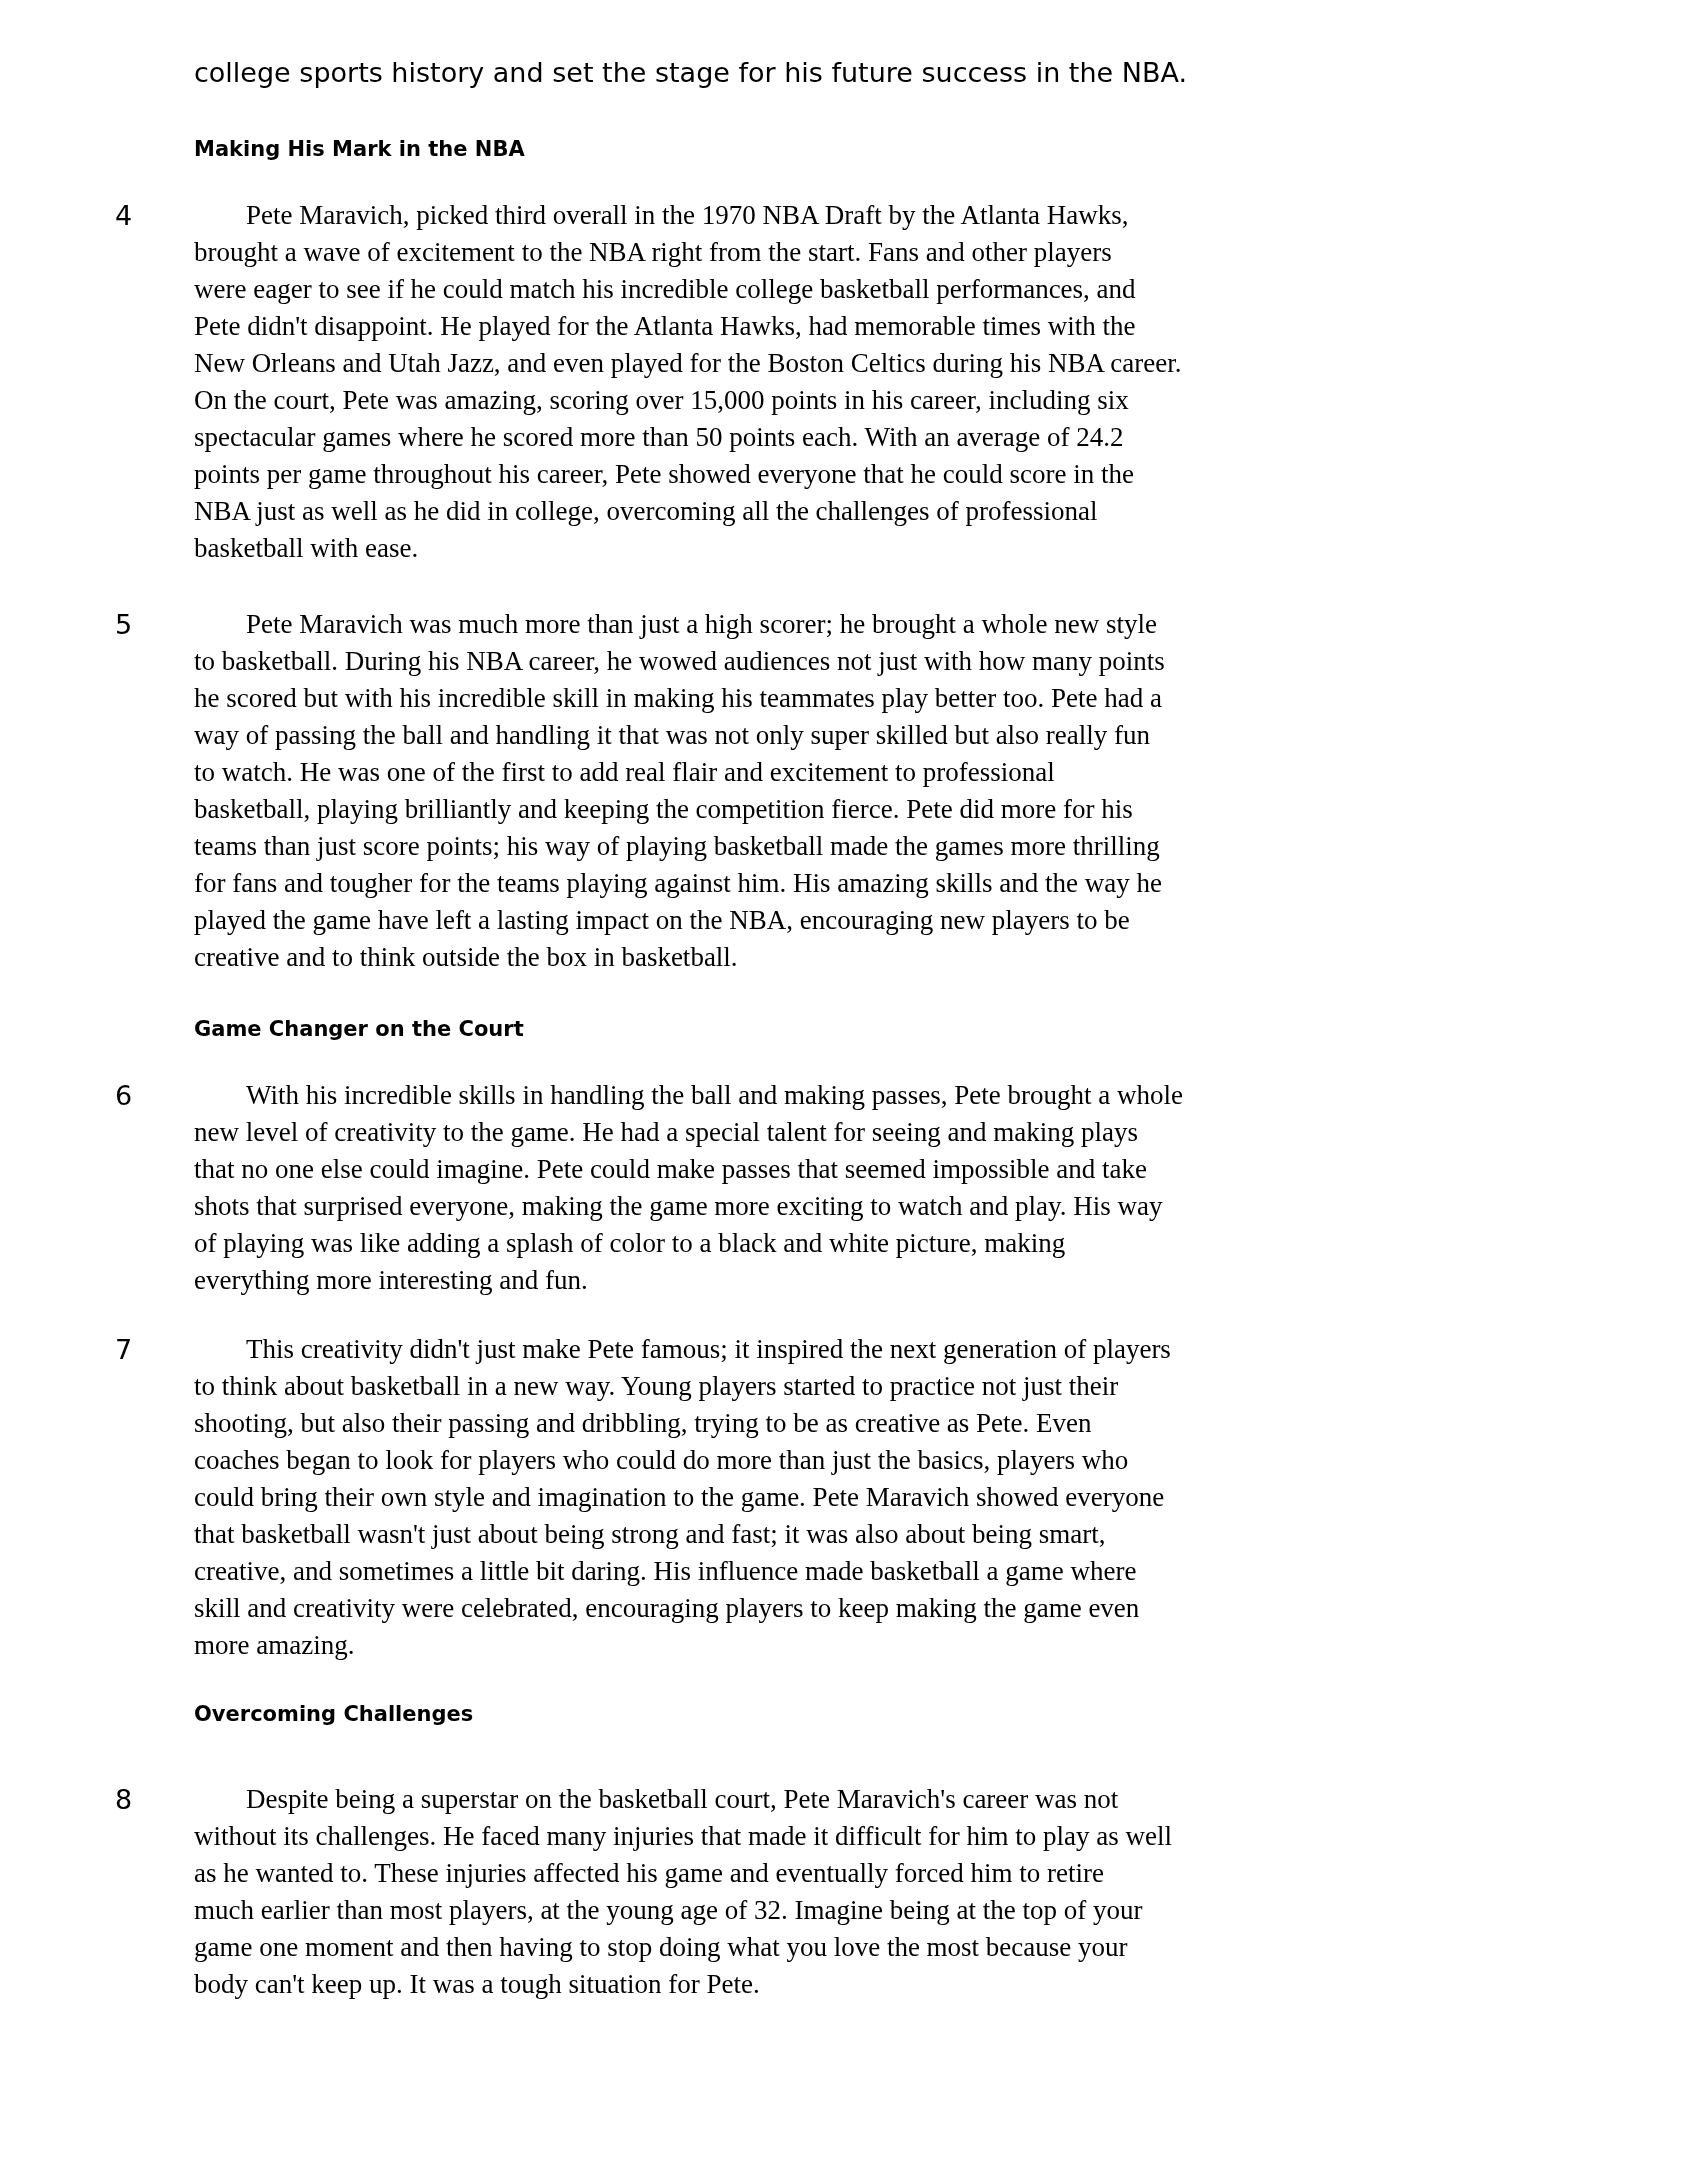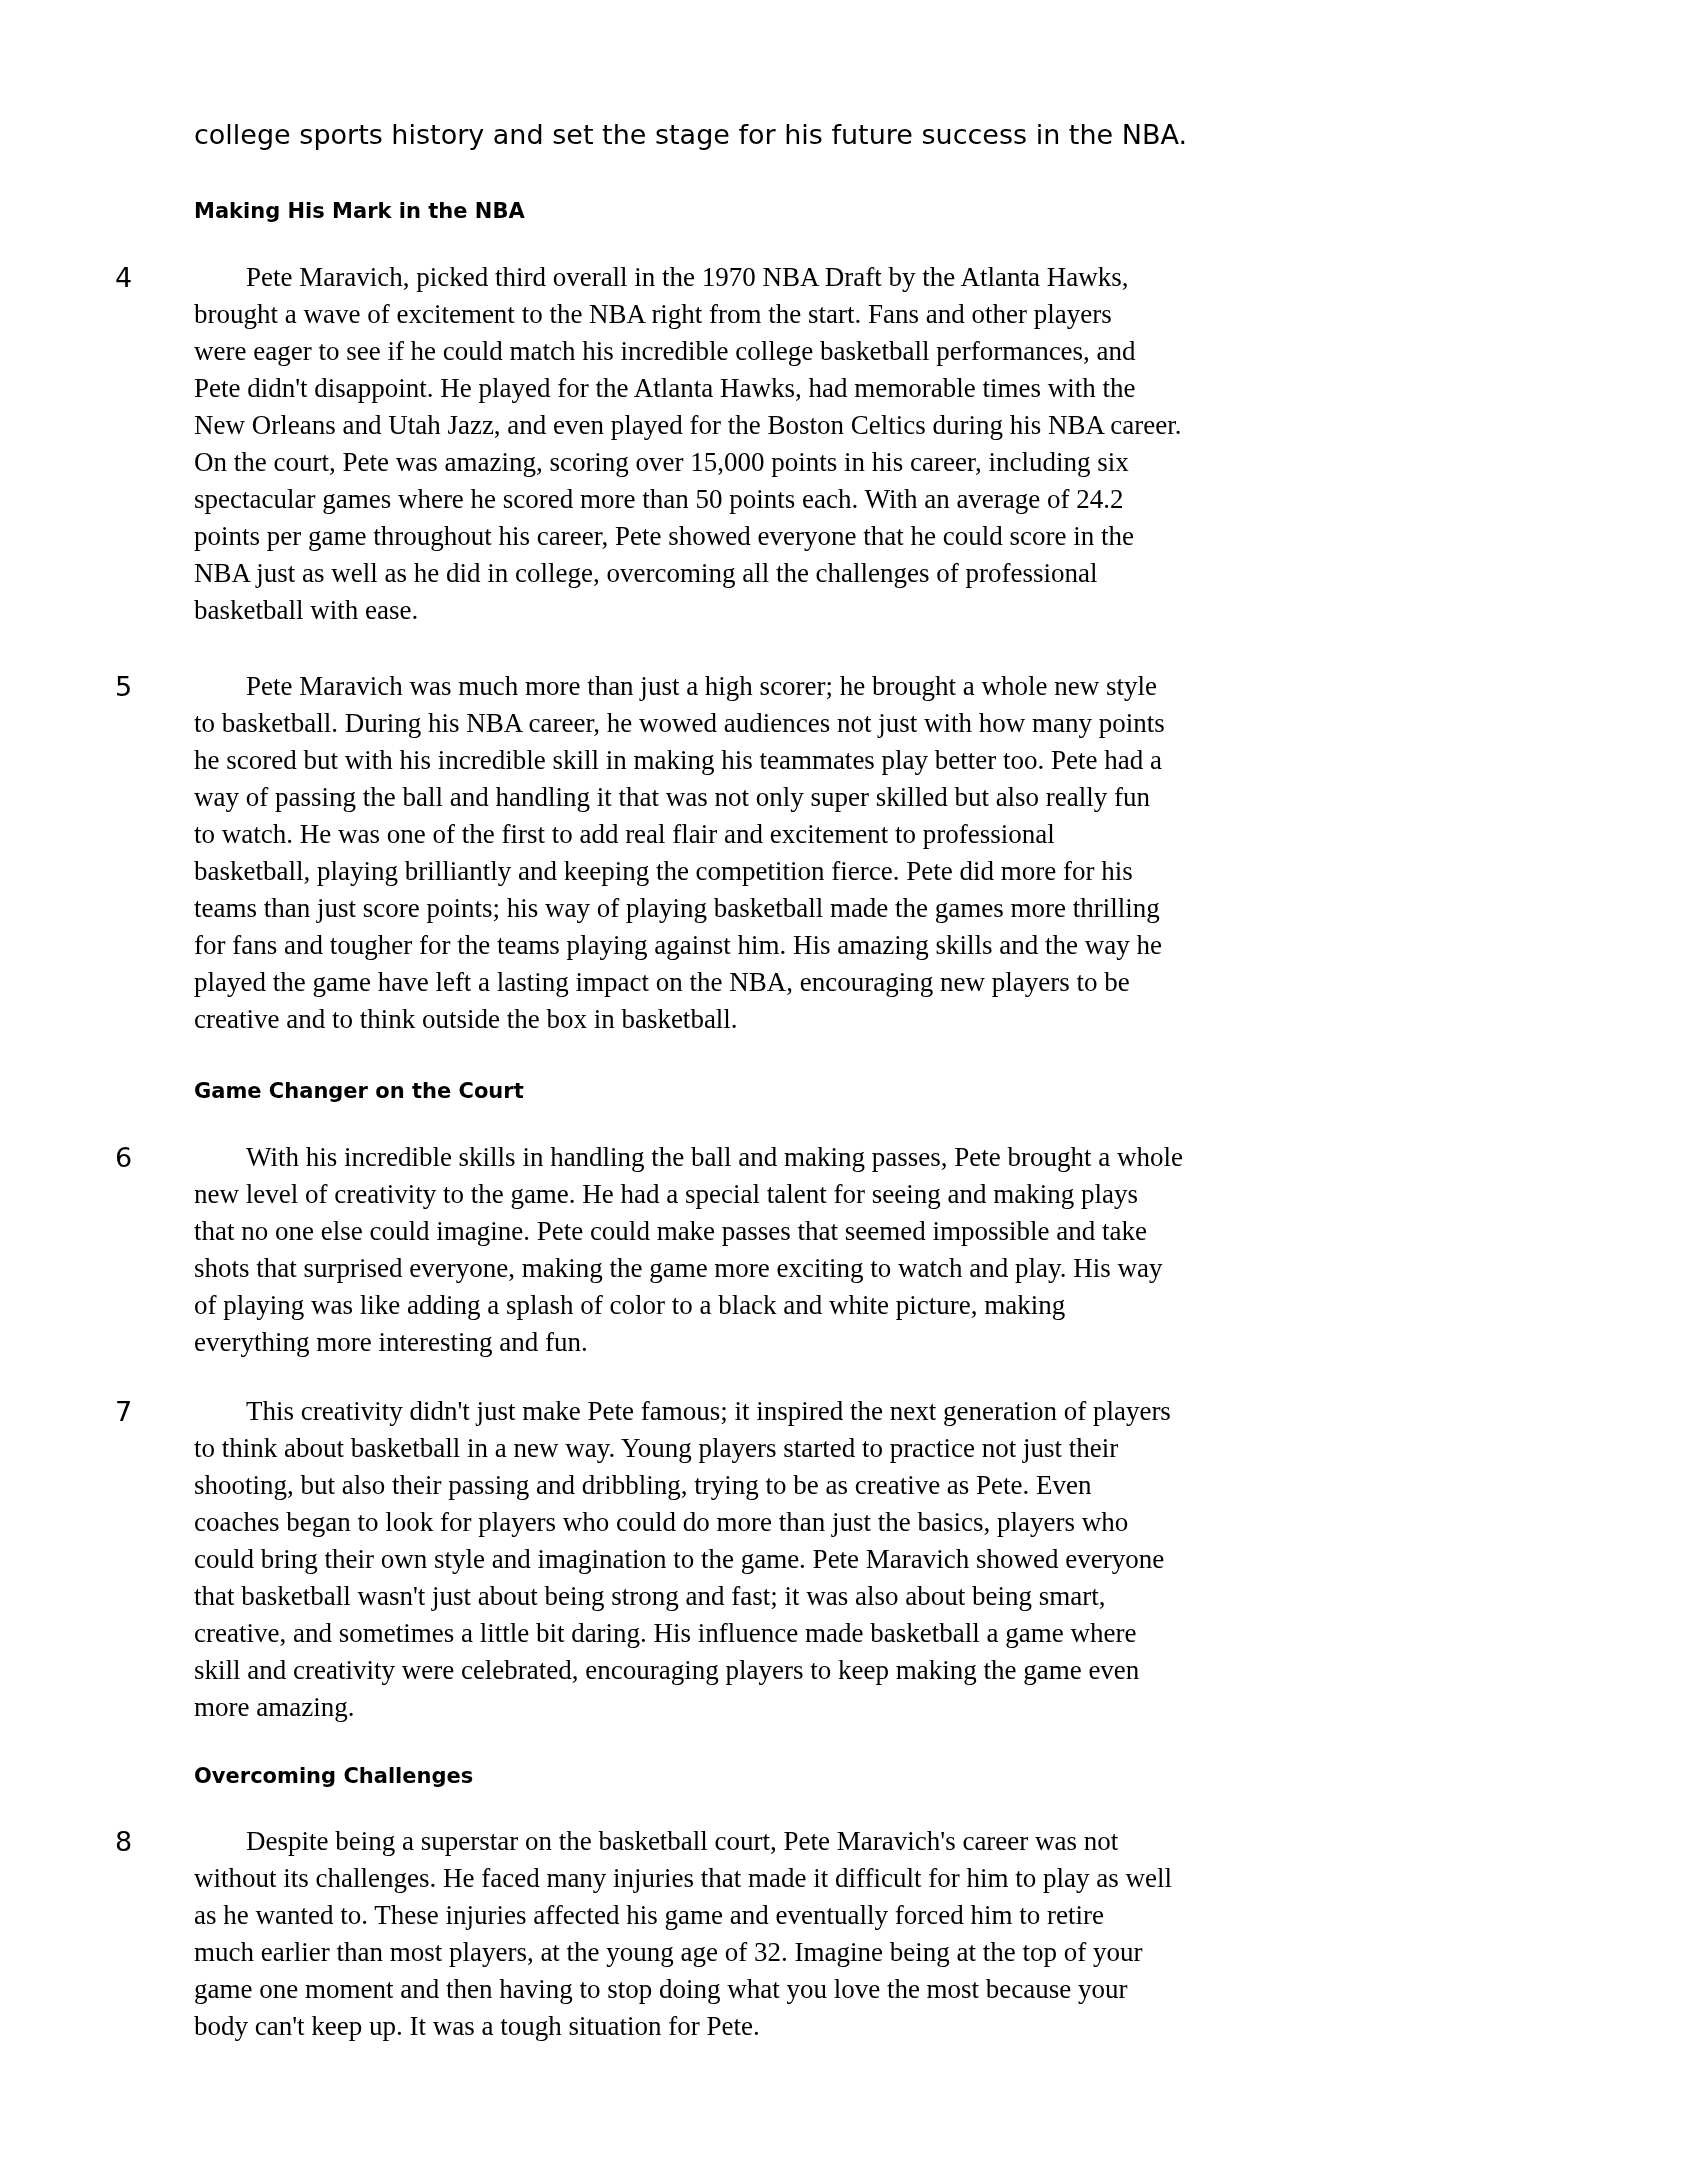--- a/index.html
+++ b/index.html
@@ -8,21 +8,21 @@
     background: #ffffff;
   }
   .page {
     position: relative;
     width: 1454px;
     height: 2178px;
     box-sizing: border-box;
     background: #ffffff;
     color: #000000;
     font-family: "DejaVu Sans", "Liberation Sans", sans-serif;
-    padding: 116px 59px 0 194px;
+    padding: 54px 59px 0 194px;
     overflow: hidden;
   }
   .block {
     font-size: 27px;
     line-height: 37px;
     margin: 0;
     white-space: pre-line;
   }
   .heading {
     font-size: 21px;
@@ -41,21 +41,21 @@
     font-size: 27px;
     line-height: 37px;
   }
   .ptext {
     text-indent: 52px;
     font-family: Liberation Serif, serif;
   }
   .mb40 { margin-bottom: 40px; }
   .mb39 { margin-bottom: 39px; }
   .mb35 { margin-bottom: 35px; }
-  .mb33 { margin-bottom: 28px; }
+  .mb33 { margin-bottom: 48px; }
   .mb32 { margin-bottom: 32px; }
   .mb29 { margin-bottom: 29px; }
 </style>
 </head>
 <body>
 
 <div class="page">
 
   <p class="block mb40">college sports history and set the stage for his future success in the NBA.</p>
 

